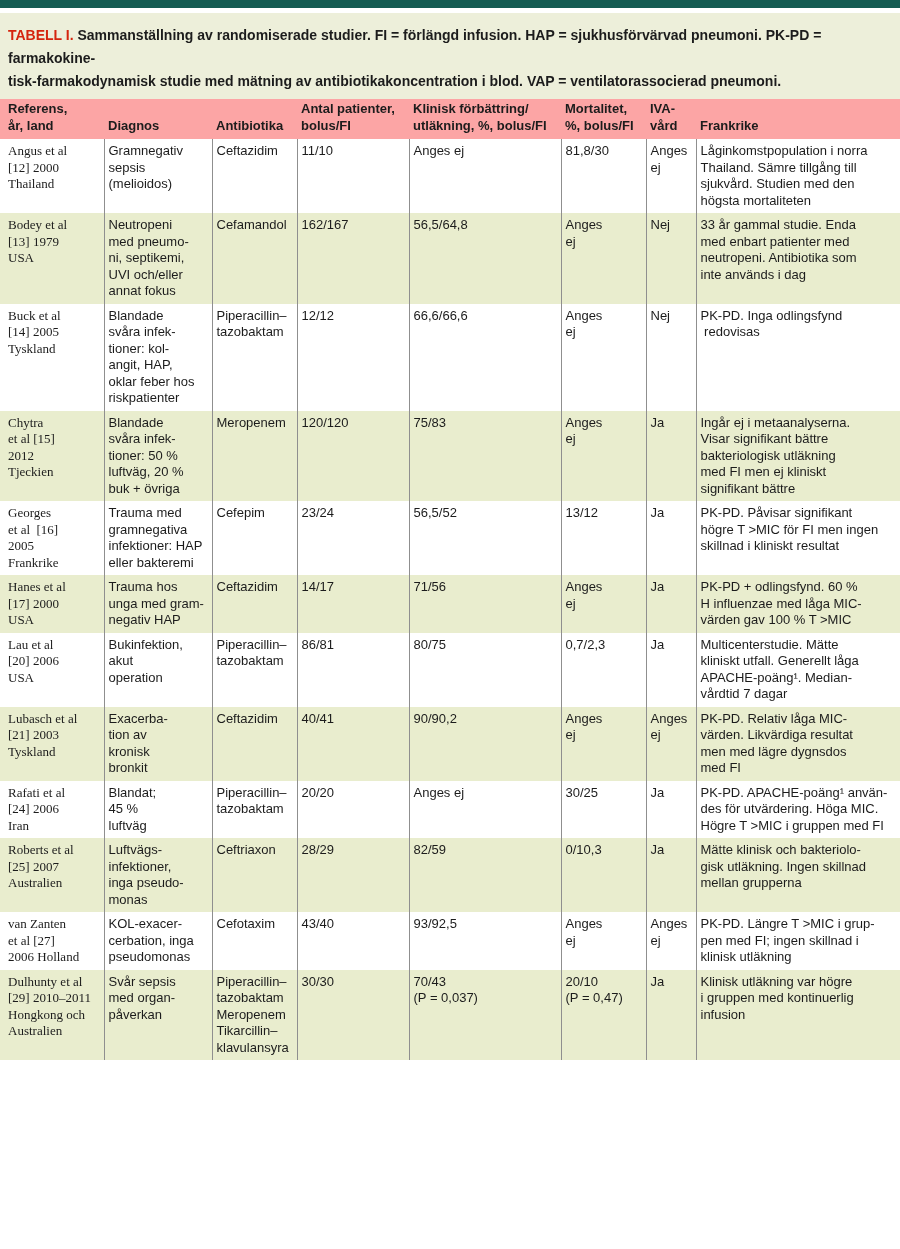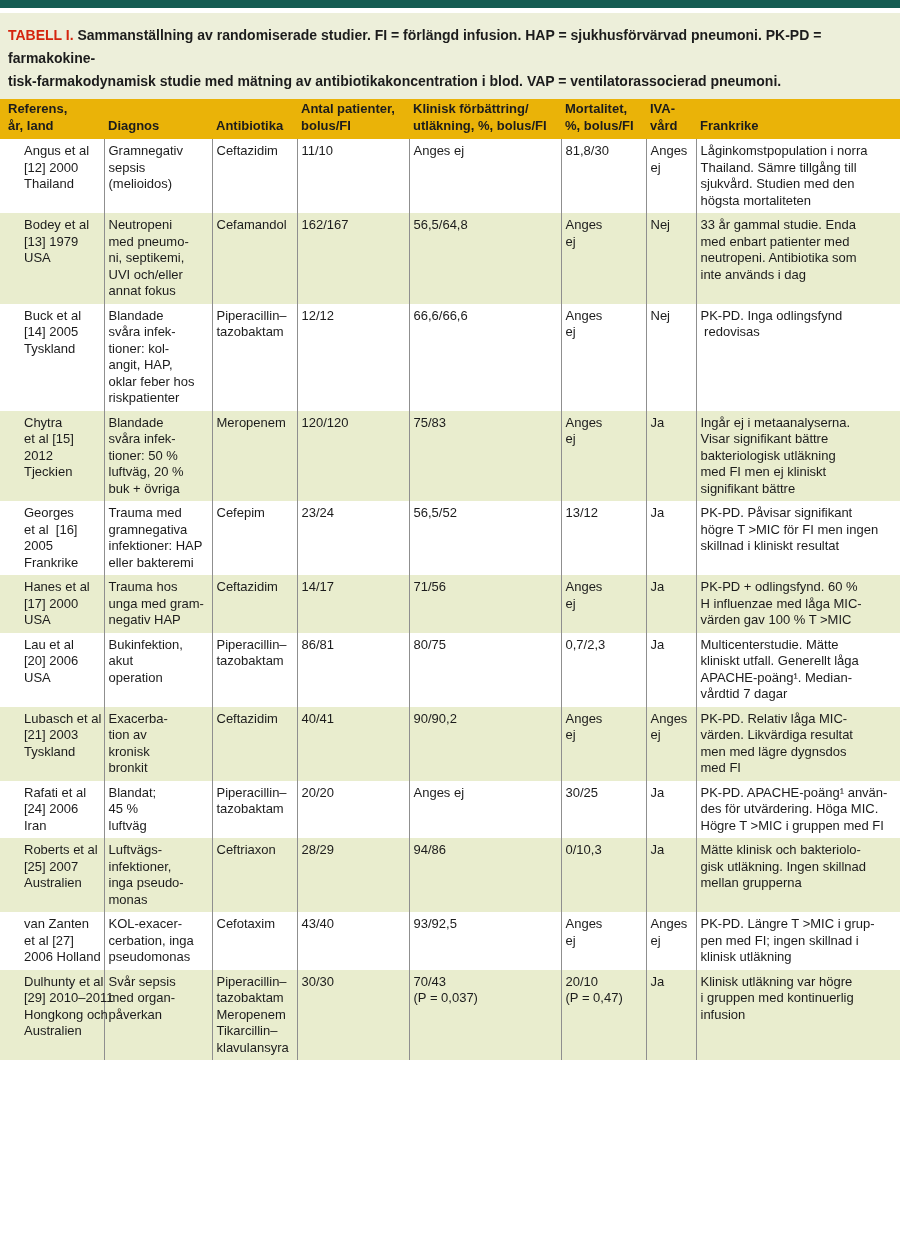--- a/index.html
+++ b/index.html
@@ -6,25 +6,25 @@
   body{width:900px;font-family:"Liberation Sans","DejaVu Sans",sans-serif;color:#1c1c1c;}
   .page{width:900px;height:1249px;display:flex;flex-direction:column;overflow:hidden;background:#ffffff;}
   .topbar{height:8px;background:#155c52;flex:0 0 auto;}
   .gap{height:5px;background:#ffffff;flex:0 0 auto;}
   .title-block{background:#edefda;padding:11px 10px 6px 8px;flex:0 0 auto;}
   .title{margin:0;font-size:14px;line-height:23px;font-weight:bold;white-space:pre-line;}
   .title .tlabel{color:#d5250e;}
   table{border-collapse:collapse;table-layout:fixed;width:900px;flex:0 0 auto;}
   col.c1{width:104px}col.c2{width:108px}col.c3{width:85px}col.c4{width:112px}
   col.c5{width:152px}col.c6{width:85px}col.c7{width:50px}col.c8{width:204px}
-  thead th{background:#eab308;text-align:left;vertical-align:bottom;font-weight:bold;
+  thead th{background:#fca5a5;text-align:left;vertical-align:bottom;font-weight:bold;
     font-size:13px;line-height:16.5px;padding:2px 2px 5px 4px;white-space:pre;}
   thead th:first-child{padding-left:8px;}
   tbody td{vertical-align:top;font-size:13px;line-height:16.5px;padding:4px 2px 4px 4px;white-space:pre;}
-  tbody td:first-child{padding-left:24px;}
+  tbody td:first-child{padding-left:8px;font-family:Liberation Serif, serif;}
   tbody td + td{border-left:1px solid #8f8f8f;}
   tbody tr:nth-child(even) td{background:#e9edce;}
   tbody tr:nth-child(odd) td{background:#ffffff;}
 </style>
 </head>
 <body>
 
 <div class="page">
   <div class="topbar"></div>
   <div class="gap"></div>
@@ -236,21 +236,21 @@
         <tr>
           <td>Roberts et al
 [25] 2007
 Australien</td>
           <td>Luftvägs-
 infektioner,
 inga pseudo-
 monas</td>
           <td>Ceftriaxon</td>
           <td>28/29</td>
-          <td>94/86</td>
+          <td>82/59</td>
           <td>0/10,3</td>
           <td>Ja</td>
           <td>Mätte klinisk och bakteriolo-
 gisk utläkning. Ingen skillnad
 mellan grupperna</td>
         </tr>
         <tr>
           <td>van Zanten
 et al [27]
 2006 Holland</td>

